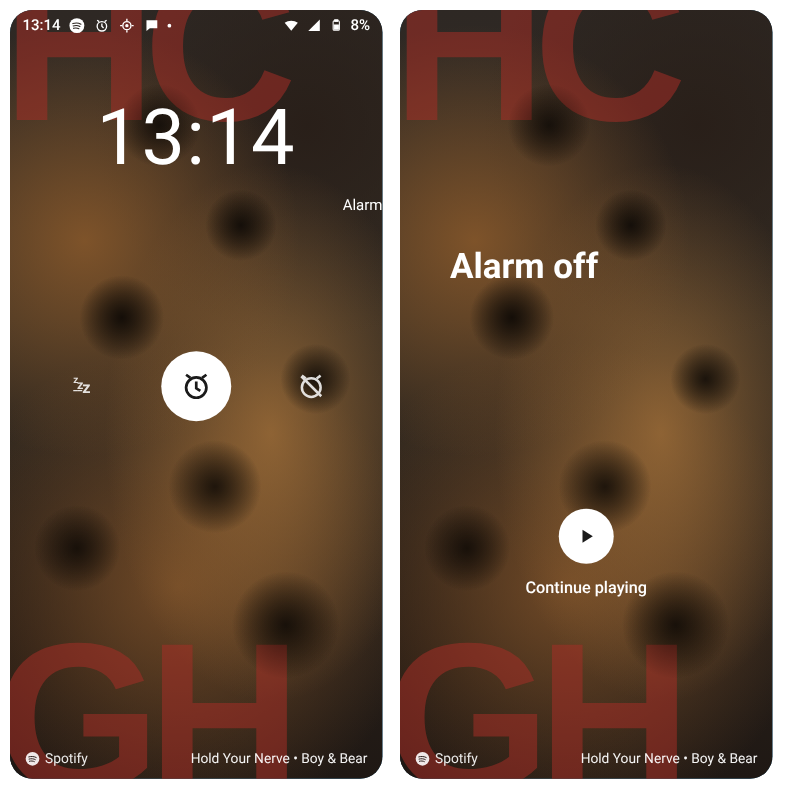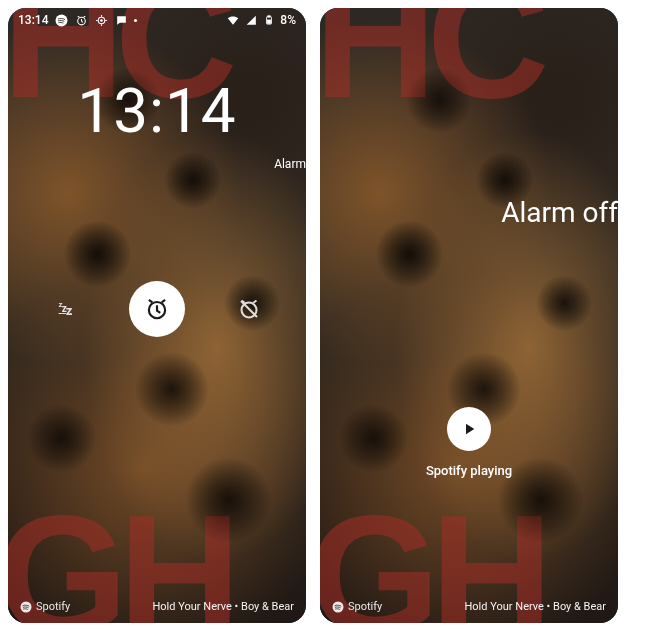--- a/index.html
+++ b/index.html
@@ -82,21 +82,21 @@
 }
 .side-ico { width: 28px; height: 28px; opacity: 0.85; display: flex; align-items: center; justify-content: center; }
 .center-fab {
   width: 56px; height: 56px; border-radius: 50%;
   background: #fff; color: #1a1a1a;
   display: flex; align-items: center; justify-content: center;
 }
 
 
 .alarm-off-title {
-  text-align: right; font-size: 28px; font-weight: 400;
+  text-align: left; font-size: 28px; font-weight: 700;
   margin-top: 188px;
   margin-left: 40px;
 }
 .play-block { text-align: center; margin-top: 178px; }
 .play-fab {
   width: 44px; height: 44px; border-radius: 50%;
   background: #fff; color: #1a1a1a; margin: 0 auto;
   display: flex; align-items: center; justify-content: center;
 }
 .play-caption { font-size: 13px; margin-top: 12px; font-weight: 500; }
@@ -225,21 +225,21 @@
     <div class="alarm-off-title">Alarm off</div>
 
     <div class="play-block">
       <div class="play-fab">
         <span>
           <svg viewBox="0 0 24 24" width="18" height="18" fill="#1a1a1a">
               <path d="M8 5v14l11-7z"></path>
             </svg>
         </span>
       </div>
-      <div class="play-caption">Spotify playing</div>
+      <div class="play-caption">Continue playing</div>
     </div>
 
     <div class="bottombar">
       <div class="brand">
         <span>
           <svg viewBox="0 0 24 24" width="12" height="12" fill="#fff">
               <circle cx="12" cy="12" r="11"></circle>
               <path d="M6 9c4-1.2 9-.8 12 1M6.5 12.5c3.3-1 7.5-.6 10 .8M7 16c2.6-.8 6-.5 8 .6" stroke="#2a2420" stroke-width="1.6" stroke-linecap="round" fill="none"></path>
             </svg>
         </span>

